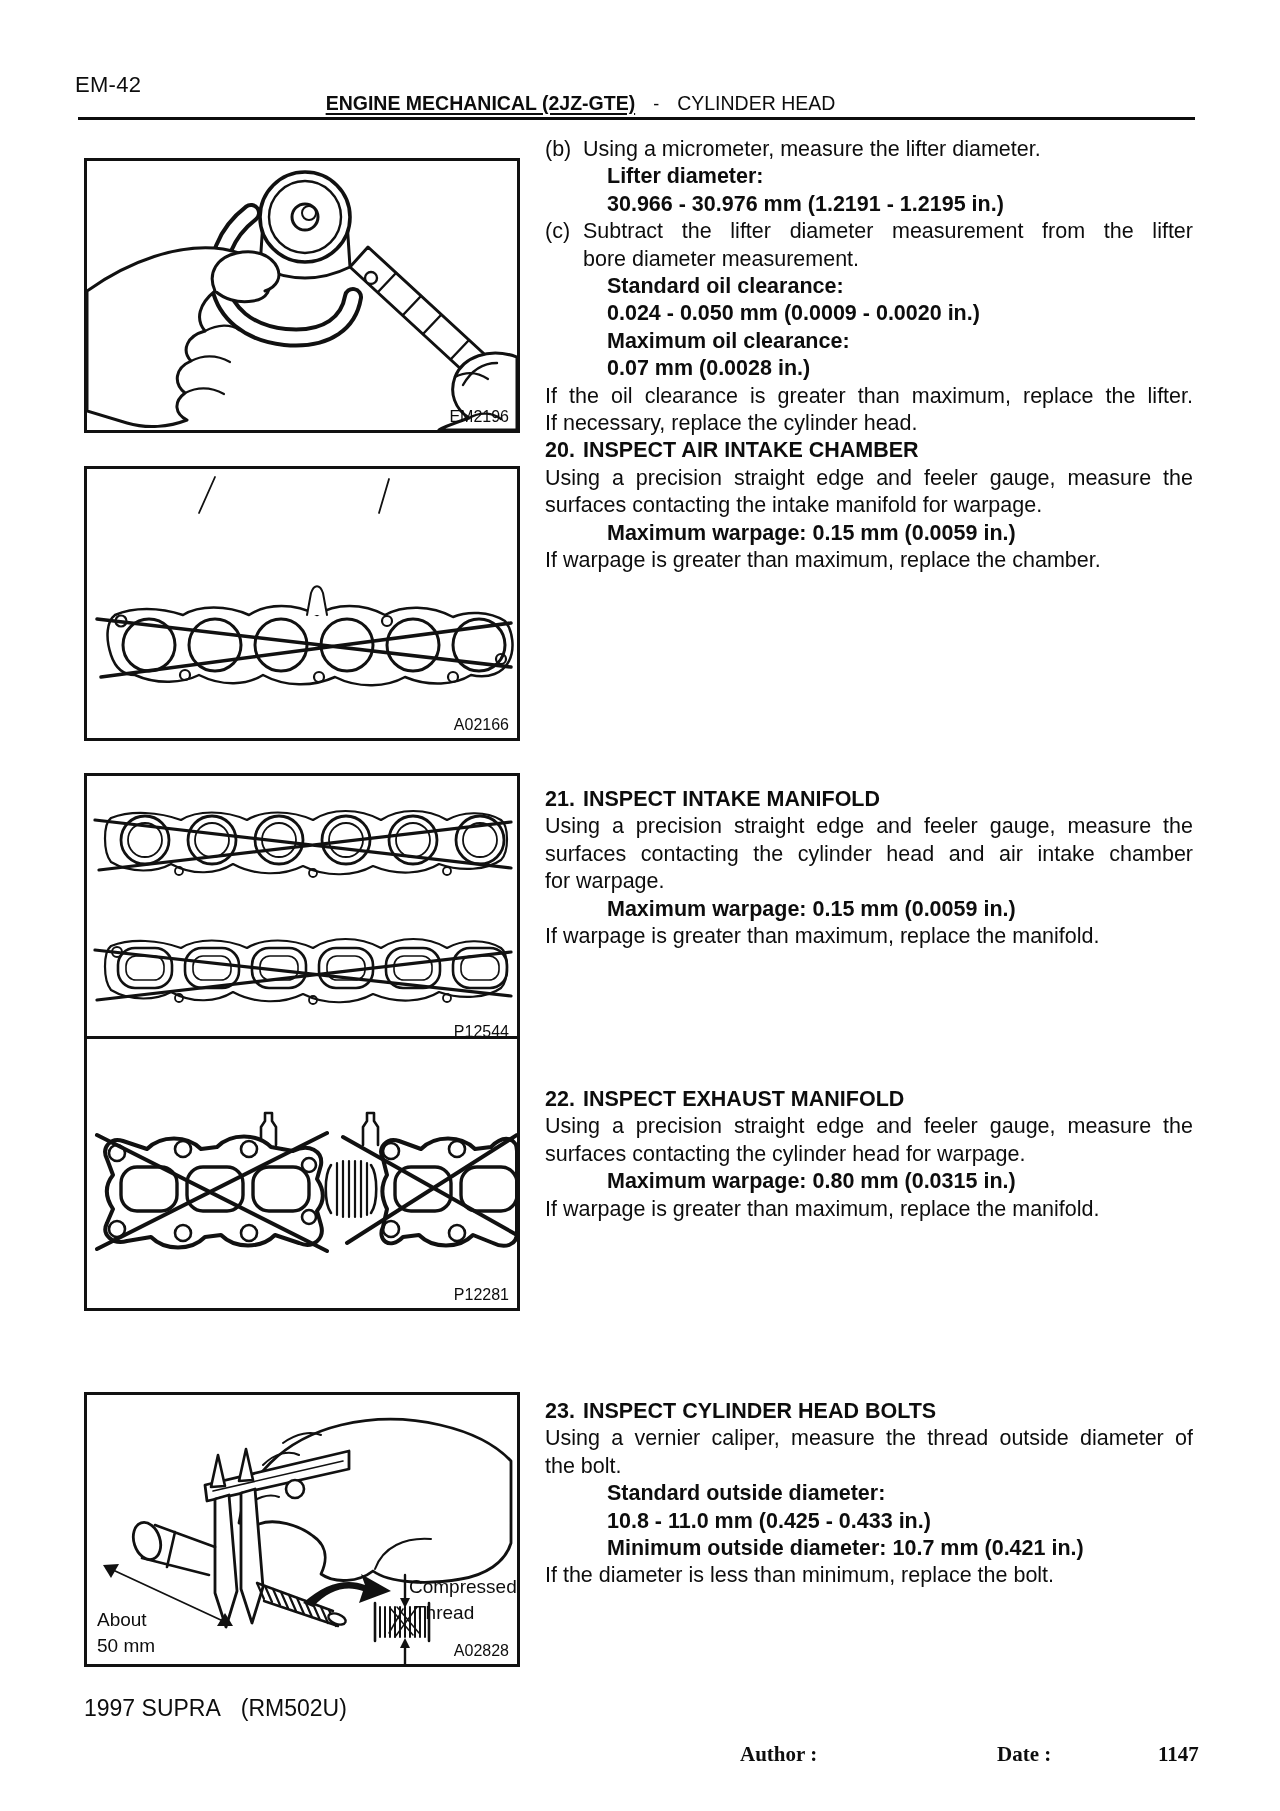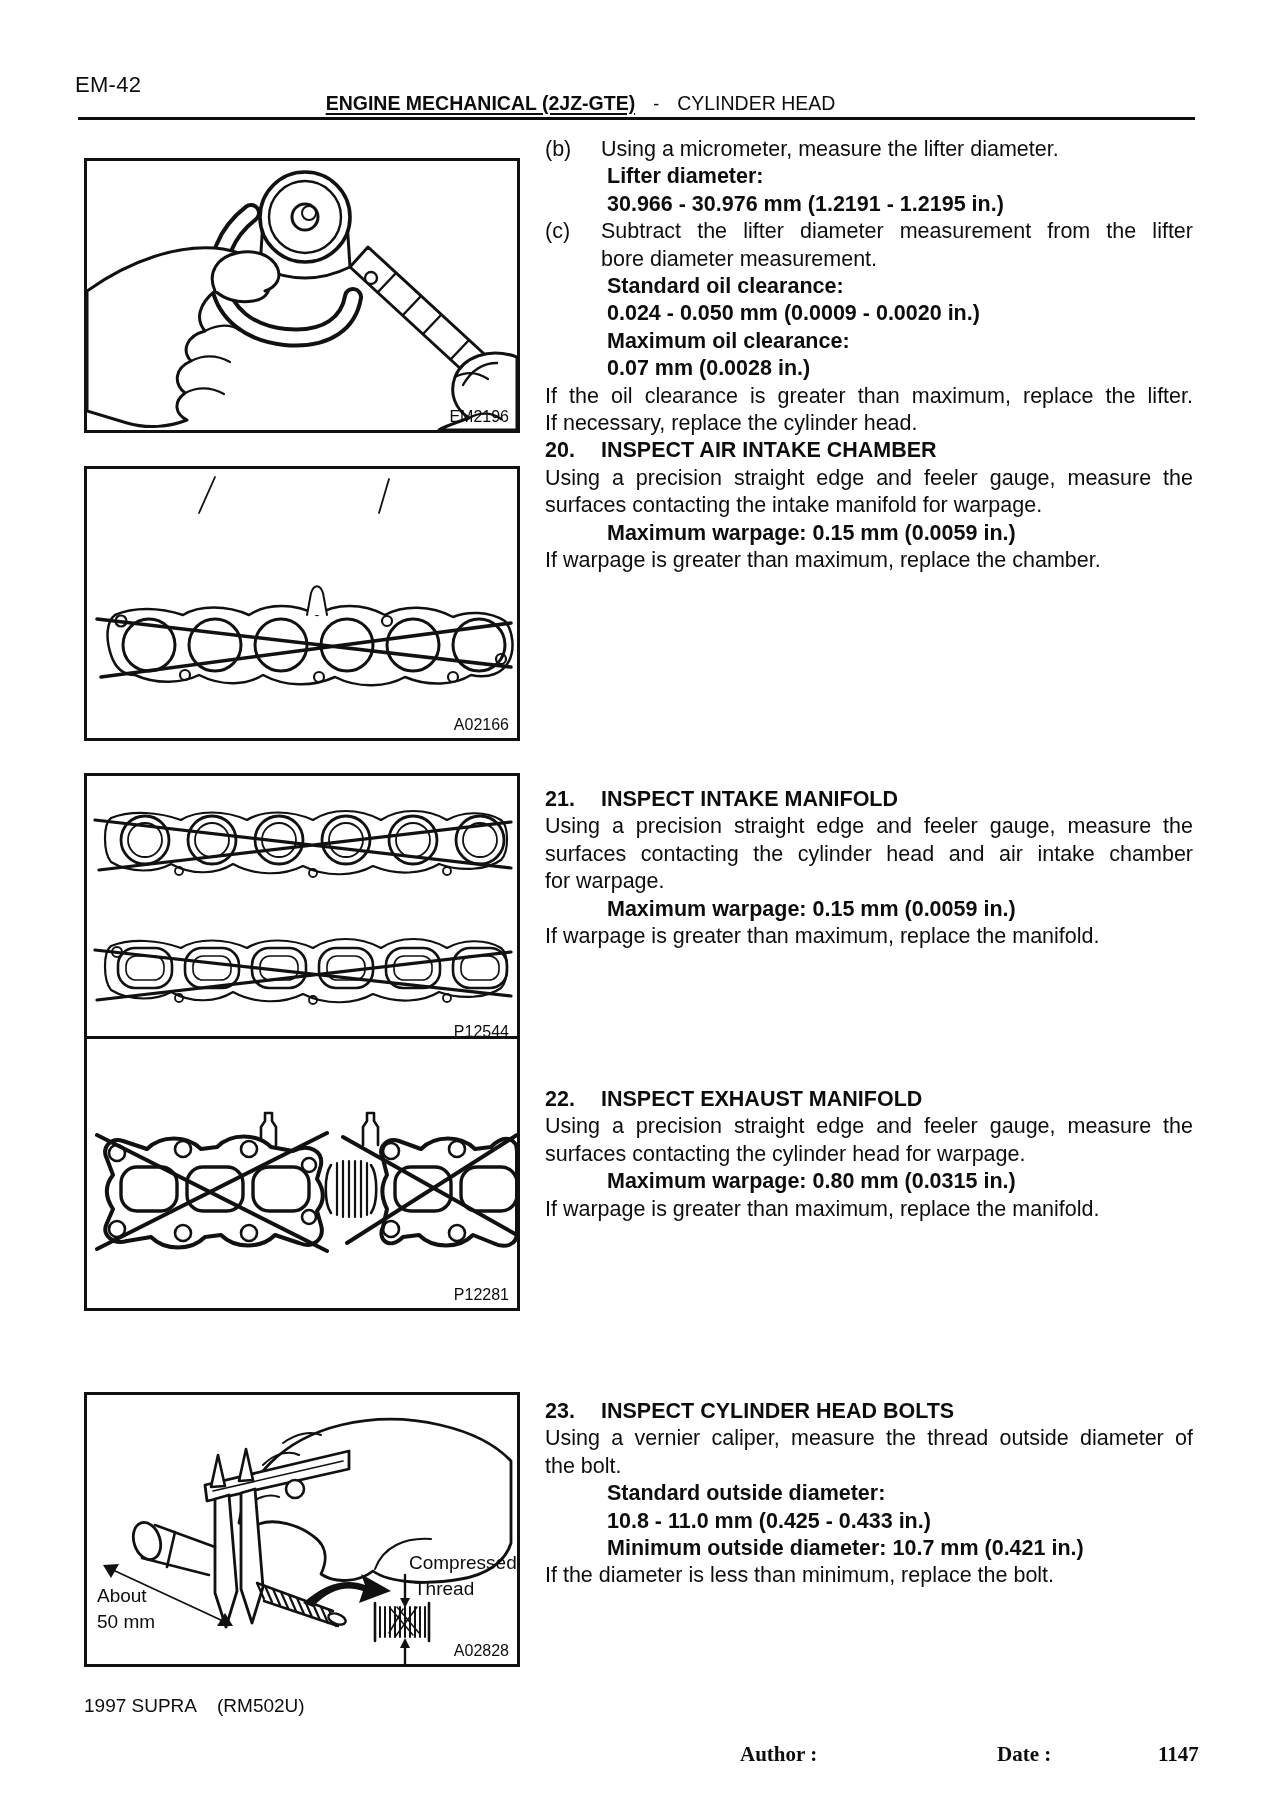--- a/index.html
+++ b/index.html
@@ -18,31 +18,31 @@
 
   
   .figbox{width:430px;height:269px;border:3px solid #111;background:#fff;}
   .figbox svg{display:block;}
   .figlabel{position:absolute;right:8px;bottom:4px;font-size:16px;color:#0d0d0d;}
 
   
   .tcol{left:545px;width:648px;font-size:21.5px;line-height:27.4px;}
   .ln{position:relative;min-height:27.4px;white-space:nowrap;}
   .ln .hang{position:absolute;left:0;top:0;}
-  .ln .body{display:block;margin-left:56px;white-space:normal;}
+  .ln .body{display:block;margin-left:38px;white-space:normal;}
   .ln.plain{white-space:normal;}
   .ln.spec{margin-left:62px;font-weight:bold;white-space:normal;}
   .ln.head{font-weight:bold;}
   .j{text-align:justify;text-align-last:justify;}
 
   
-  .fig-ann{position:absolute;font-size:19px;line-height:26px;color:#0d0d0d;white-space:nowrap;}
-
-  
-  .ftr-model{left:84px;top:1695px;font-size:19px;}
+  .fig-ann{position:absolute;font-size:19px;line-height:26px;color:#0d0d0d;white-space:nowrap;margin-top:24px;}
+
+  
+  .ftr-model{left:84px;top:1695px;font-size:23px;}
   .ftr-model span{margin-right:20px;}
   .ftr-auth{left:12px;top:1742px;width:1280px;height:40px;font-family:"Liberation Serif", serif;font-weight:bold;}
   .ftr-auth .a{position:absolute;font-size:21px;}
   .pageno{font-size:23px;}
   svg *{vector-effect:none;}
 </style>
 </head>
 <body>
 
 <div class="abs em-code">EM-42</div>

